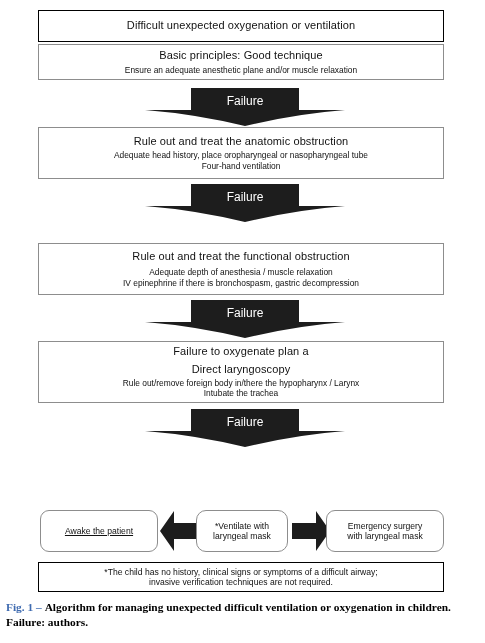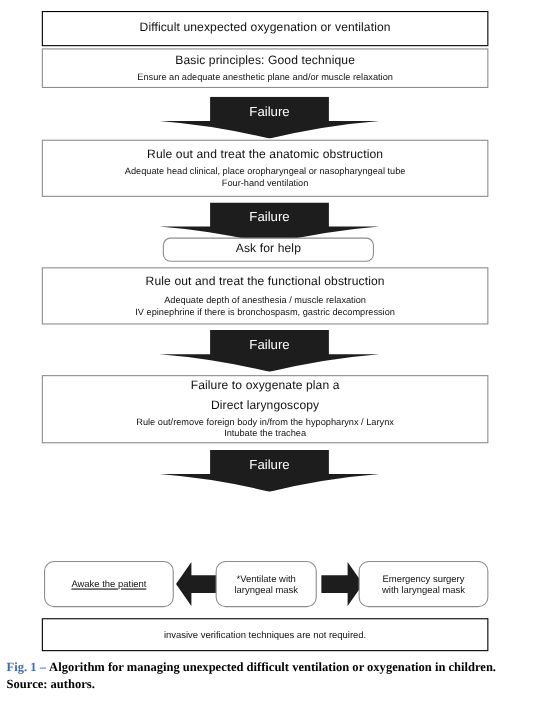--- a/index.html
+++ b/index.html
@@ -122,52 +122,49 @@
 
   <div class="failure-arrow" style="left:145px; top:88px;">
     <svg viewBox="0 0 200 38" preserveAspectRatio="none">
       <path d="M46,0 L154,0 L154,22 L200,22 Q150,26 100,38 Q50,26 0,22 L46,22 Z" fill="#1d1d1d"></path>
     </svg>
     <div class="label">Failure</div>
   </div>
 
   <div class="box gray-border" style="left:38px; top:127px; width:406px; height:52px;justify-content:center;">
     <div class="t-head">Rule out and treat the anatomic obstruction</div>
-    <div class="t-sub gap-2">Adequate head clinical, place oropharyngeal or nasopharyngeal tube</div>
+    <div class="t-sub gap-2">Adequate head history, place oropharyngeal or nasopharyngeal tube</div>
     <div class="t-sub">Four-hand ventilation</div>
   </div>
 
   <div class="failure-arrow" style="left:145px; top:184px;">
     <svg viewBox="0 0 200 38" preserveAspectRatio="none">
       <path d="M46,0 L154,0 L154,22 L200,22 Q150,26 100,38 Q50,26 0,22 L46,22 Z" fill="#1d1d1d"></path>
     </svg>
     <div class="label">Failure</div>
   </div>
 
-  <div class="box gray-border rounded-sm" style="left:148px; top:216px; width:192px; height:22px;">
-    <div class="t-head">Ask for help</div>
-  </div>
 
   <div class="box gray-border" style="left:38px; top:243px; width:406px; height:52px;">
     <div class="t-head">Rule out and treat the functional obstruction</div>
     <div class="t-sub gap-3">Adequate depth of anesthesia / muscle relaxation</div>
     <div class="t-sub">IV epinephrine if there is bronchospasm, gastric decompression</div>
   </div>
 
   <div class="failure-arrow" style="left:145px; top:300px;">
     <svg viewBox="0 0 200 38" preserveAspectRatio="none">
       <path d="M46,0 L154,0 L154,22 L200,22 Q150,26 100,38 Q50,26 0,22 L46,22 Z" fill="#1d1d1d"></path>
     </svg>
     <div class="label">Failure</div>
   </div>
 
   <div class="box gray-border" style="left:38px; top:341px; width:406px; height:62px;">
     <div class="t-head">Failure to oxygenate plan a</div>
     <div class="t-head gap-3">Direct laryngoscopy</div>
-    <div class="t-sub gap-2">Rule out/remove foreign body in/from the hypopharynx / Larynx</div>
+    <div class="t-sub gap-2">Rule out/remove foreign body in/there the hypopharynx / Larynx</div>
     <div class="t-sub">Intubate the trachea</div>
   </div>
 
   <div class="failure-arrow" style="left:145px; top:409px;">
     <svg viewBox="0 0 200 38" preserveAspectRatio="none">
       <path d="M46,0 L154,0 L154,22 L200,22 Q150,26 100,38 Q50,26 0,22 L46,22 Z" fill="#1d1d1d"></path>
     </svg>
     <div class="label">Failure</div>
   </div>
 
@@ -175,38 +172,39 @@
   <div class="box gray-border rounded" style="left:40px; top:510px; width:118px; height:42px;text-decoration:underline;">
     <div class="t-small">Awake the patient</div>
   </div>
 
   <div class="h-arrow" style="left:160px; top:511px;">
     <svg viewBox="0 0 38 40" preserveAspectRatio="none">
       <path d="M38,12 L38,28 L14,28 L14,40 L0,20 L14,0 L14,12 Z" fill="#1d1d1d"></path>
     </svg>
   </div>
 
-  <div class="box gray-border rounded" style="left:196px; top:510px; width:92px; height:42px;">
+  <div class="box gray-border rounded" style="left:196px; top:510px; width:92px; height:42px;border-radius:10px;">
     <div class="t-small">*Ventilate with</div>
     <div class="t-small">laryngeal mask</div>
   </div>
 
   <div class="h-arrow" style="left:292px; top:511px;">
     <svg viewBox="0 0 38 40" preserveAspectRatio="none">
       <path d="M0,12 L0,28 L24,28 L24,40 L38,20 L24,0 L24,12 Z" fill="#1d1d1d"></path>
     </svg>
   </div>
 
   <div class="box gray-border rounded" style="left:326px; top:510px; width:118px; height:42px;">
     <div class="t-small">Emergency surgery</div>
     <div class="t-small">with laryngeal mask</div>
   </div>
 
   <div class="box black-border" style="left:38px; top:562px; width:406px; height:30px;">
+    <div class="t-small">*The child has no history, clinical signs or symptoms of a difficult airway;</div>
     <div class="t-small">invasive verification techniques are not required.</div>
   </div>
 
   <div class="caption">
     <span class="fig">Fig. 1</span><span>&nbsp;</span><span class="fig">–</span><span>&nbsp;</span><span>Algorithm for managing unexpected difficult ventilation or oxygenation in children.</span>
-    <div>Source: authors.</div>
+    <div>Failure: authors.</div>
   </div>
 
 </div>
 
 </body></html>

